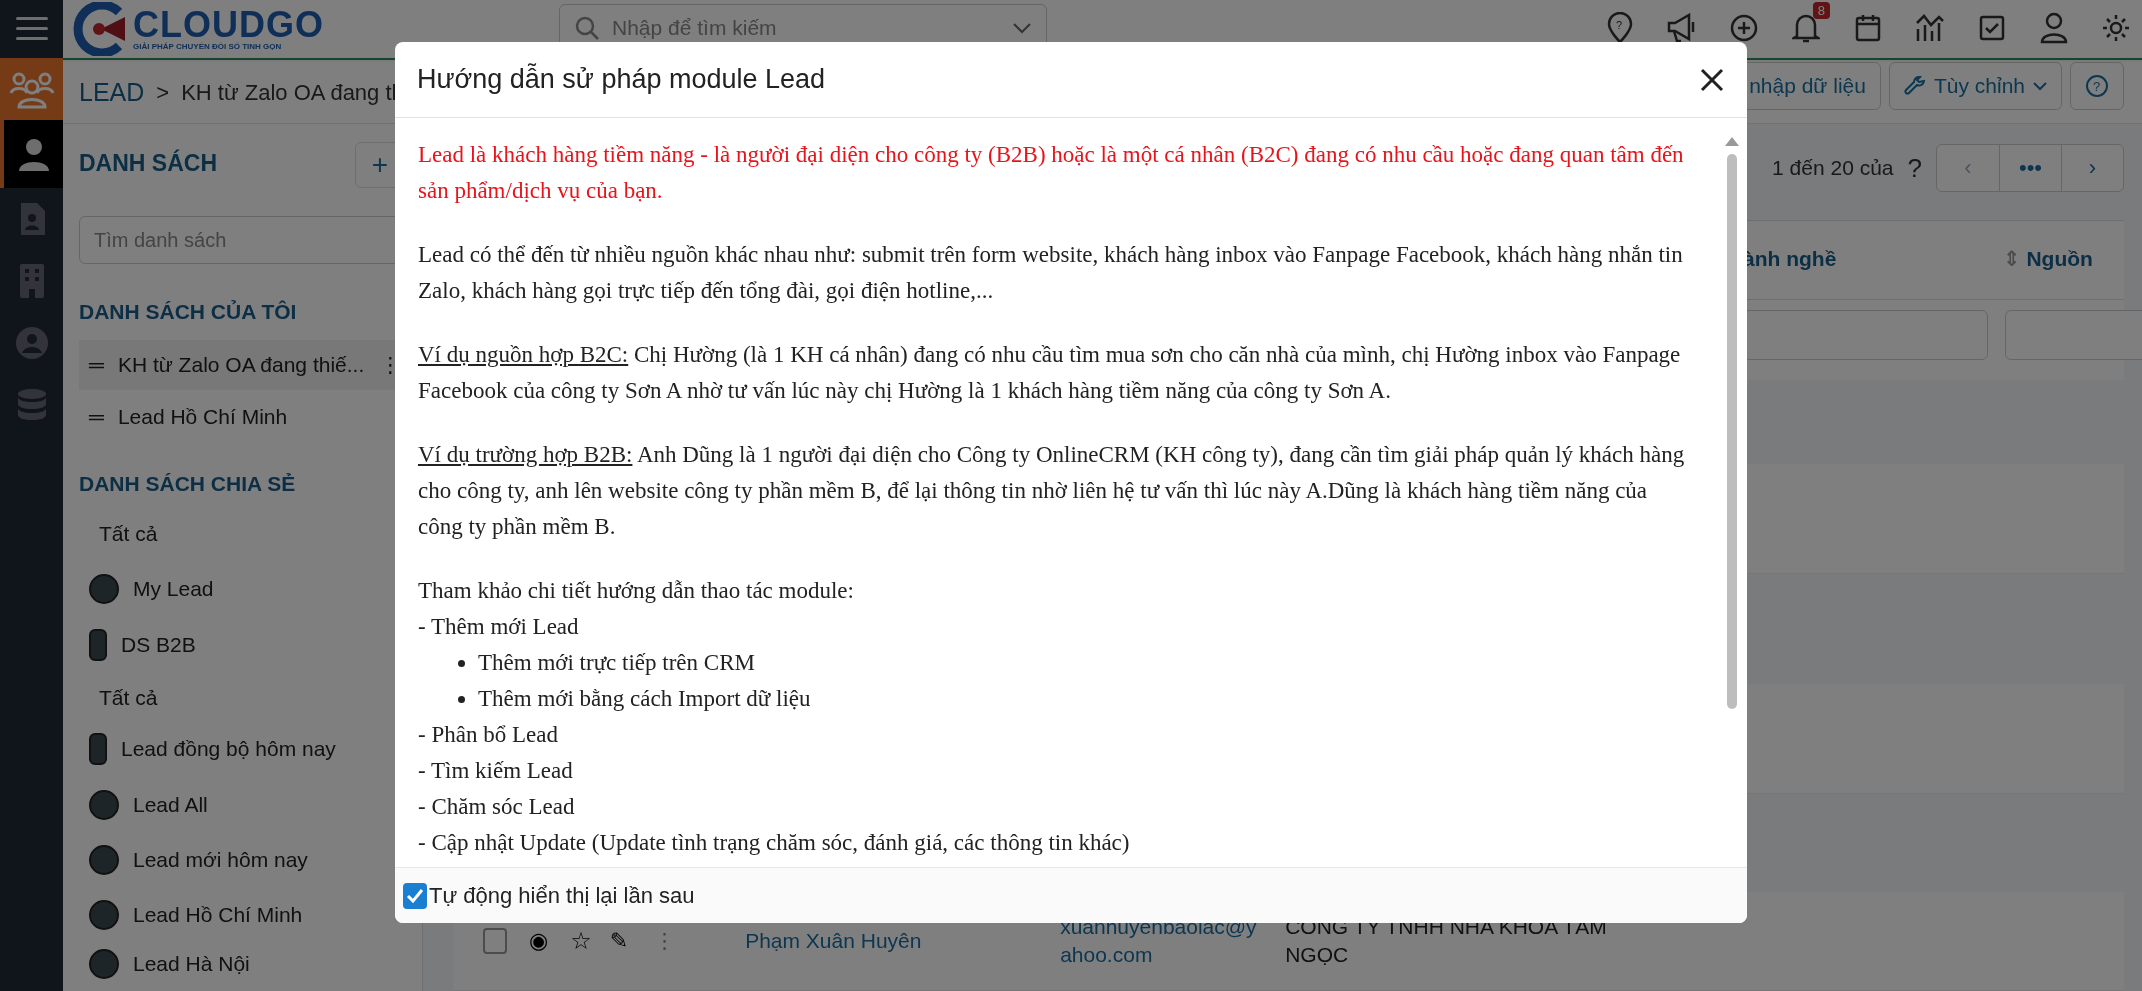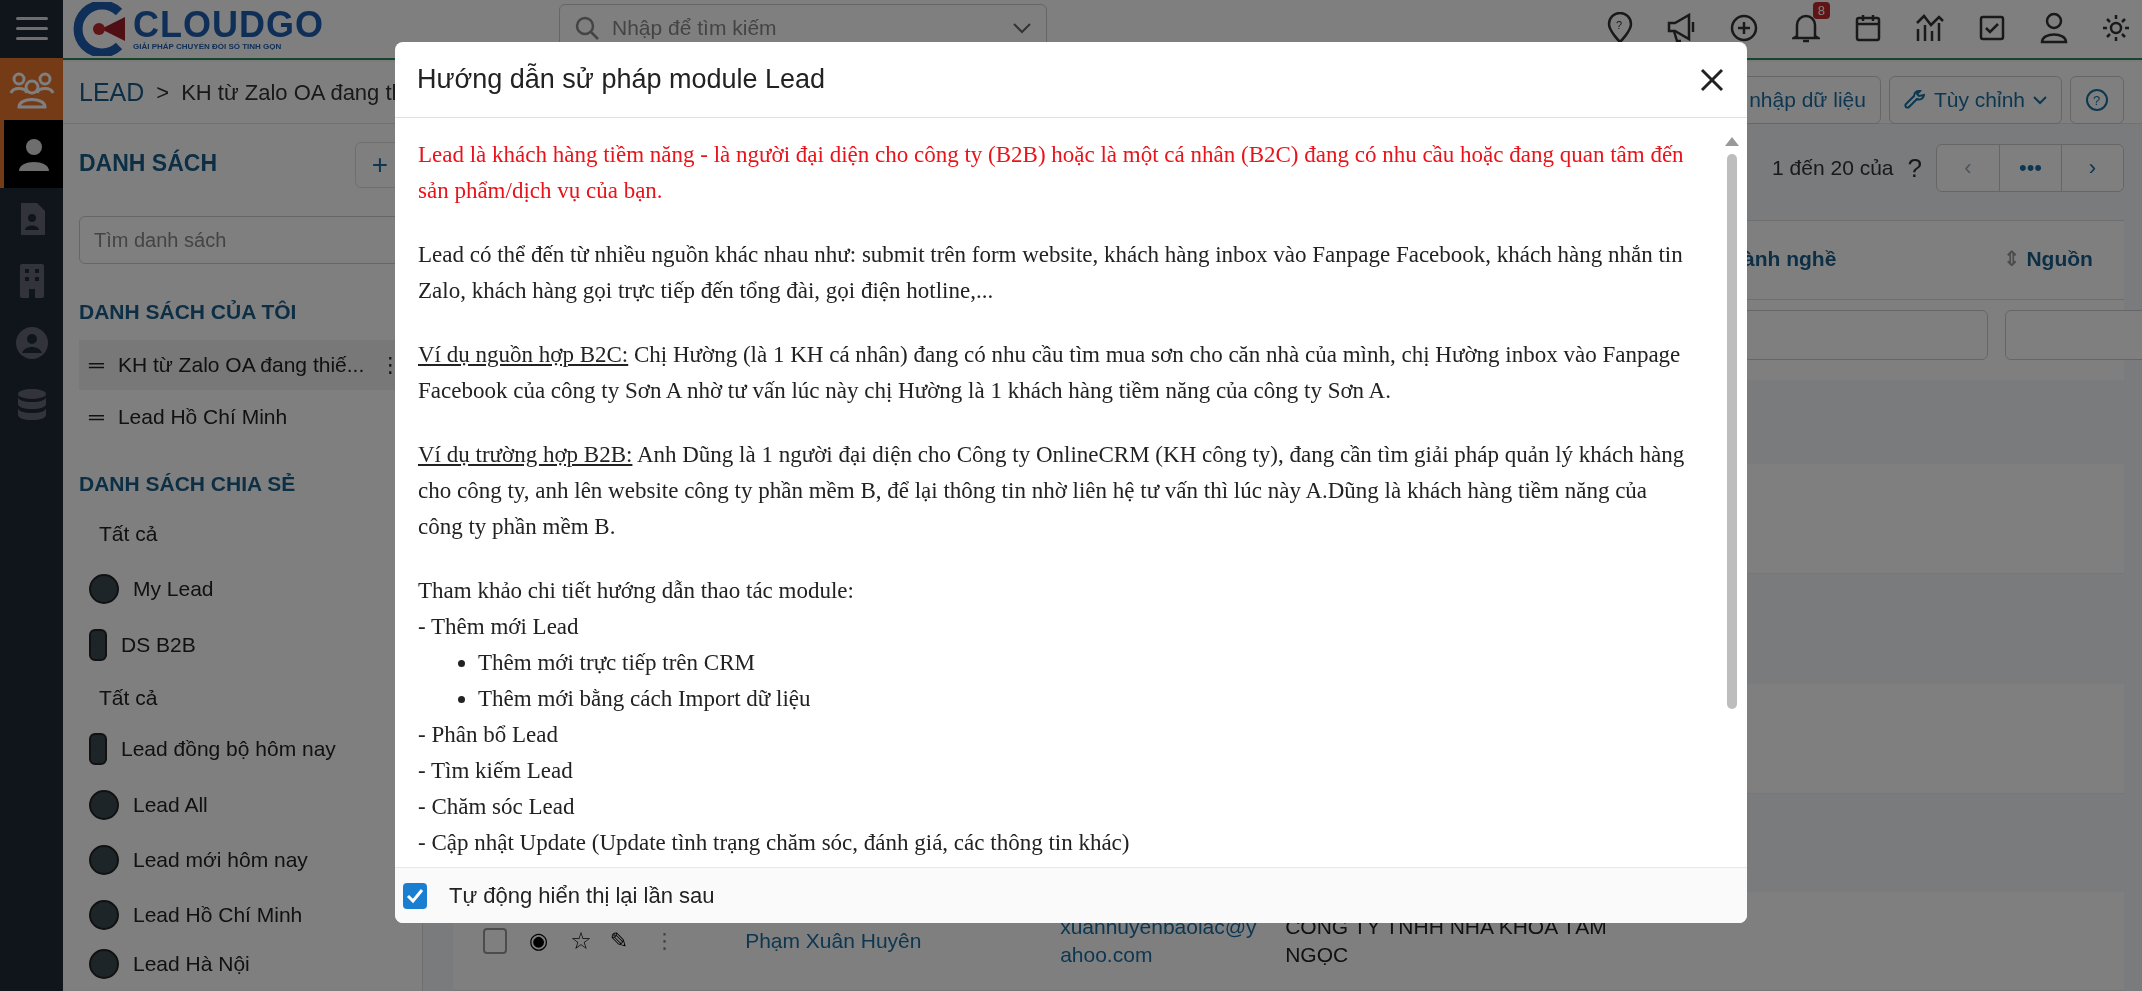--- a/index.html
+++ b/index.html
@@ -15,21 +15,21 @@
 .logo .word{font-weight:bold;color:#1f5fb0;font-size:36px;letter-spacing:1px;line-height:34px}
 .logo .tag{font-size:8px;color:#1f5fb0;font-weight:bold}
 .search{position:absolute;left:496px;top:4px;width:488px;height:48px;border:1px solid #ccc;border-radius:6px;display:flex;align-items:center;padding:0 14px;color:#888;font-size:21px}
 .search .ph{flex:1;margin-left:12px}
 .icons{position:absolute;right:8px;top:10px;display:flex;gap:26px;align-items:center}
 .icons .ic{width:36px;height:36px;position:relative;display:flex;align-items:center;justify-content:center}
 .badge{position:absolute;top:-8px;right:-6px;background:#c0282d;color:#fff;font-size:13px;border-radius:4px;padding:1px 5px}
 .crumbbar{position:absolute;left:63px;top:62px;right:0;height:62px;background:#fff;border-bottom:1px solid #e2e2e2}
 .crumb{position:absolute;left:16px;top:16px;font-size:22px;color:#333;display:flex;gap:12px;align-items:center}
 .crumb .root{color:#1a5e8a;font-size:25px}
-.tbtns{position:absolute;right:18px;top:14px;display:flex;gap:8px}
+.tbtns{position:absolute;right:18px;top:0;display:flex;gap:8px}
 .tbtn{height:48px;border:1px solid #ccc;border-radius:6px;display:flex;align-items:center;padding:0 14px;color:#1a6ea0;font-size:21px;gap:8px;background:#fff}
 .leftpanel{position:absolute;left:63px;top:124px;width:360px;height:867px;background:#fff;border-right:1px solid #ddd}
 .lp-title{position:absolute;left:16px;top:26px;font-size:23px;color:#1a5e8a;font-weight:bold}
 .lp-add{position:absolute;left:292px;top:18px;width:50px;height:46px;border:1px solid #ddd;border-radius:6px;color:#1a6ea0;font-size:28px;display:flex;align-items:center;justify-content:center}
 .lp-search{position:absolute;left:16px;top:92px;width:330px;height:48px;border:1px solid #ccc;border-radius:6px;font-size:20px;color:#888;padding:12px 14px}
 .sec{position:absolute;left:16px;font-size:21px;color:#1a5e8a;font-weight:bold}
 .li{position:absolute;left:16px;width:330px;height:50px;display:flex;align-items:center;font-size:21px;color:#222;gap:14px;padding-left:10px}
 .li.sel{background:#f0f0f0}
 .li .av{width:30px;height:30px;border-radius:50%;background:#3a4a52;border:2px solid #222}
 .li .av.small{width:18px;border-radius:6px;height:32px}
@@ -53,21 +53,21 @@
 .m-body{position:absolute;top:77px;left:0;right:0;height:748px;overflow:hidden;padding:18px 60px 0 23px;font-family:"Liberation Serif","DejaVu Serif",serif;font-size:23px;line-height:36px;color:#222}
 .m-body p{margin-bottom:28px}
 .m-body .red{color:#e8141a}
 .m-body u{text-decoration:underline}
 .m-body ul{margin-left:60px;margin-bottom:0}
 .sbar{position:absolute;right:8px;top:95px;width:14px;height:740px}
 .sbar .arrow{width:0;height:0;border-left:7px solid transparent;border-right:7px solid transparent;margin:0 auto}
 .sbar .up{border-bottom:9px solid #999}
 .sbar .down{border-top:9px solid #999;position:absolute;bottom:0;left:0}
 .sbar .thumb{width:10px;margin:8px auto;height:555px;background:#bdbdbd;border-radius:5px}
-.m-foot{position:absolute;bottom:0;left:0;right:0;height:56px;border-top:1px solid #e8e8e8;background:#fafafa;display:flex;align-items:center;padding-left:8px;gap:22px;font-size:22px;color:#222}
+.m-foot{position:absolute;bottom:0;left:0;right:0;height:56px;border-top:1px solid #e8e8e8;background:#fafafa;display:flex;align-items:center;padding-left:8px;gap:2px;font-size:22px;color:#222}
 .cb{width:24px;height:26px;background:#1a7fd0;border-radius:4px;display:flex;align-items:center;justify-content:center}
 </style>
 </head>
 <body>
 
 <div class="app">
 
   <div class="rail">
     <div class="burger">
       <svg width="32" height="26" viewBox="0 0 32 26">

